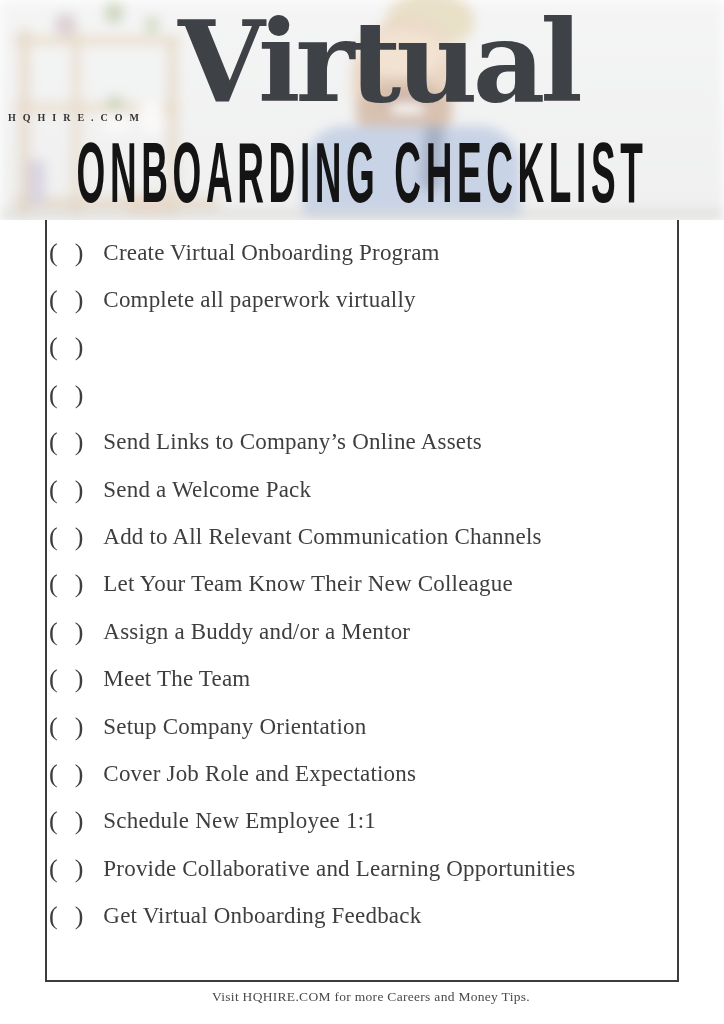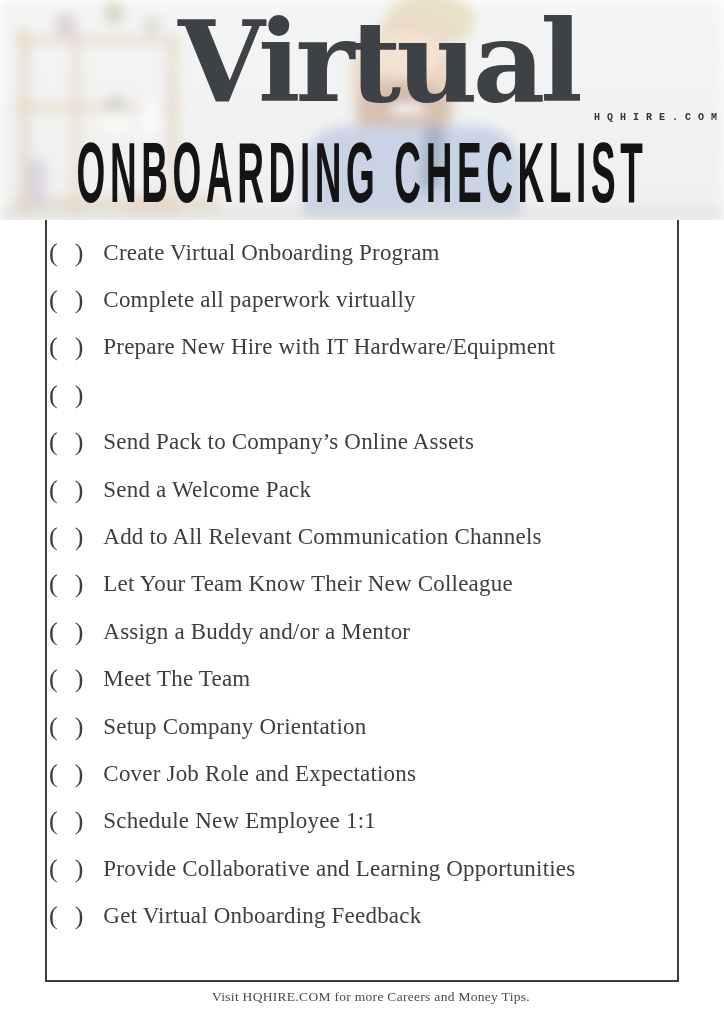--- a/index.html
+++ b/index.html
@@ -39,22 +39,22 @@
   .mouth{left:383px;top:95px;width:46px;height:23px;background:#8a5a4a;border-radius:50%;}
   .teeth{left:388px;top:102px;width:38px;height:13px;background:#f7f3ee;border-radius:40%;}
   .shirt{left:303px;top:126px;width:218px;height:96px;background:var(--shirt_blue);border-radius:42px 42px 0 0;}
   .shirt-v{left:423px;top:126px;width:19px;height:64px;background:#5c6f96;transform:rotate(4deg);border-radius:0 0 8px 8px;}
   .desk-band{left:0;top:210px;width:724px;height:12px;background:#bdbcb8;opacity:.7;}
   .overlay{position:absolute;inset:0;background:rgba(255,255,255,0.45);}
 
   .title{position:absolute;left:0;right:0;top:6px;margin:0;text-align:center;
     font-family:"DejaVu Serif",serif;font-weight:700;font-size:112px;line-height:112px;
     letter-spacing:-5px;color:var(--title_text);transform:translateX(16px);white-space:nowrap;}
-  .site{position:absolute;left:0;right:0;top:112px;text-align:right;
-    font-family:Liberation Mono, monospace;font-weight:700;font-size:10px;
+  .site{position:absolute;left:0;right:0;top:112px;text-align:left;
+    font-family:Liberation Serif, serif;font-weight:700;font-size:10px;
     letter-spacing:7px;padding-left:8px;color:#333333;}
   .subtitle{position:absolute;left:50%;top:131px;
     font-family:"Liberation Sans",sans-serif;font-weight:700;font-size:56px;line-height:56px;
     letter-spacing:7px;color:var(--subtitle_text);white-space:nowrap;
     transform:translateX(-50%) scale(0.66,1.52);transform-origin:center top;}
 
   
   .box{position:absolute;left:45px;top:220px;width:634px;height:762px;box-sizing:border-box;
     border:2px solid var(--box_border);border-top:none;background:transparent;}
   .list{padding-top:9px;}
@@ -115,32 +115,31 @@
 
   <div class="row">
     <span class="paren">(</span>
     <span class="paren close">)</span>
     <span class="label">Complete all paperwork virtually</span>
   </div>
 
   <div class="row">
     <span class="paren">(</span>
     <span class="paren close">)</span>
-    <span class="label">Prepare New Hire with IT Hardware/Equipment</span>
-  </div>
-
-  <div class="row">
-    <span class="paren">(</span>
-    <span class="paren close">)</span>
-  </div>
-
-  <div class="row">
-    <span class="paren">(</span>
-    <span class="paren close">)</span>
-    <span class="label">Send Pack to Company’s Online Assets</span>
+  </div>
+
+  <div class="row">
+    <span class="paren">(</span>
+    <span class="paren close">)</span>
+  </div>
+
+  <div class="row">
+    <span class="paren">(</span>
+    <span class="paren close">)</span>
+    <span class="label">Send Links to Company’s Online Assets</span>
   </div>
 
   <div class="row">
     <span class="paren">(</span>
     <span class="paren close">)</span>
     <span class="label">Send a Welcome Pack</span>
   </div>
 
   <div class="row">
     <span class="paren">(</span>

